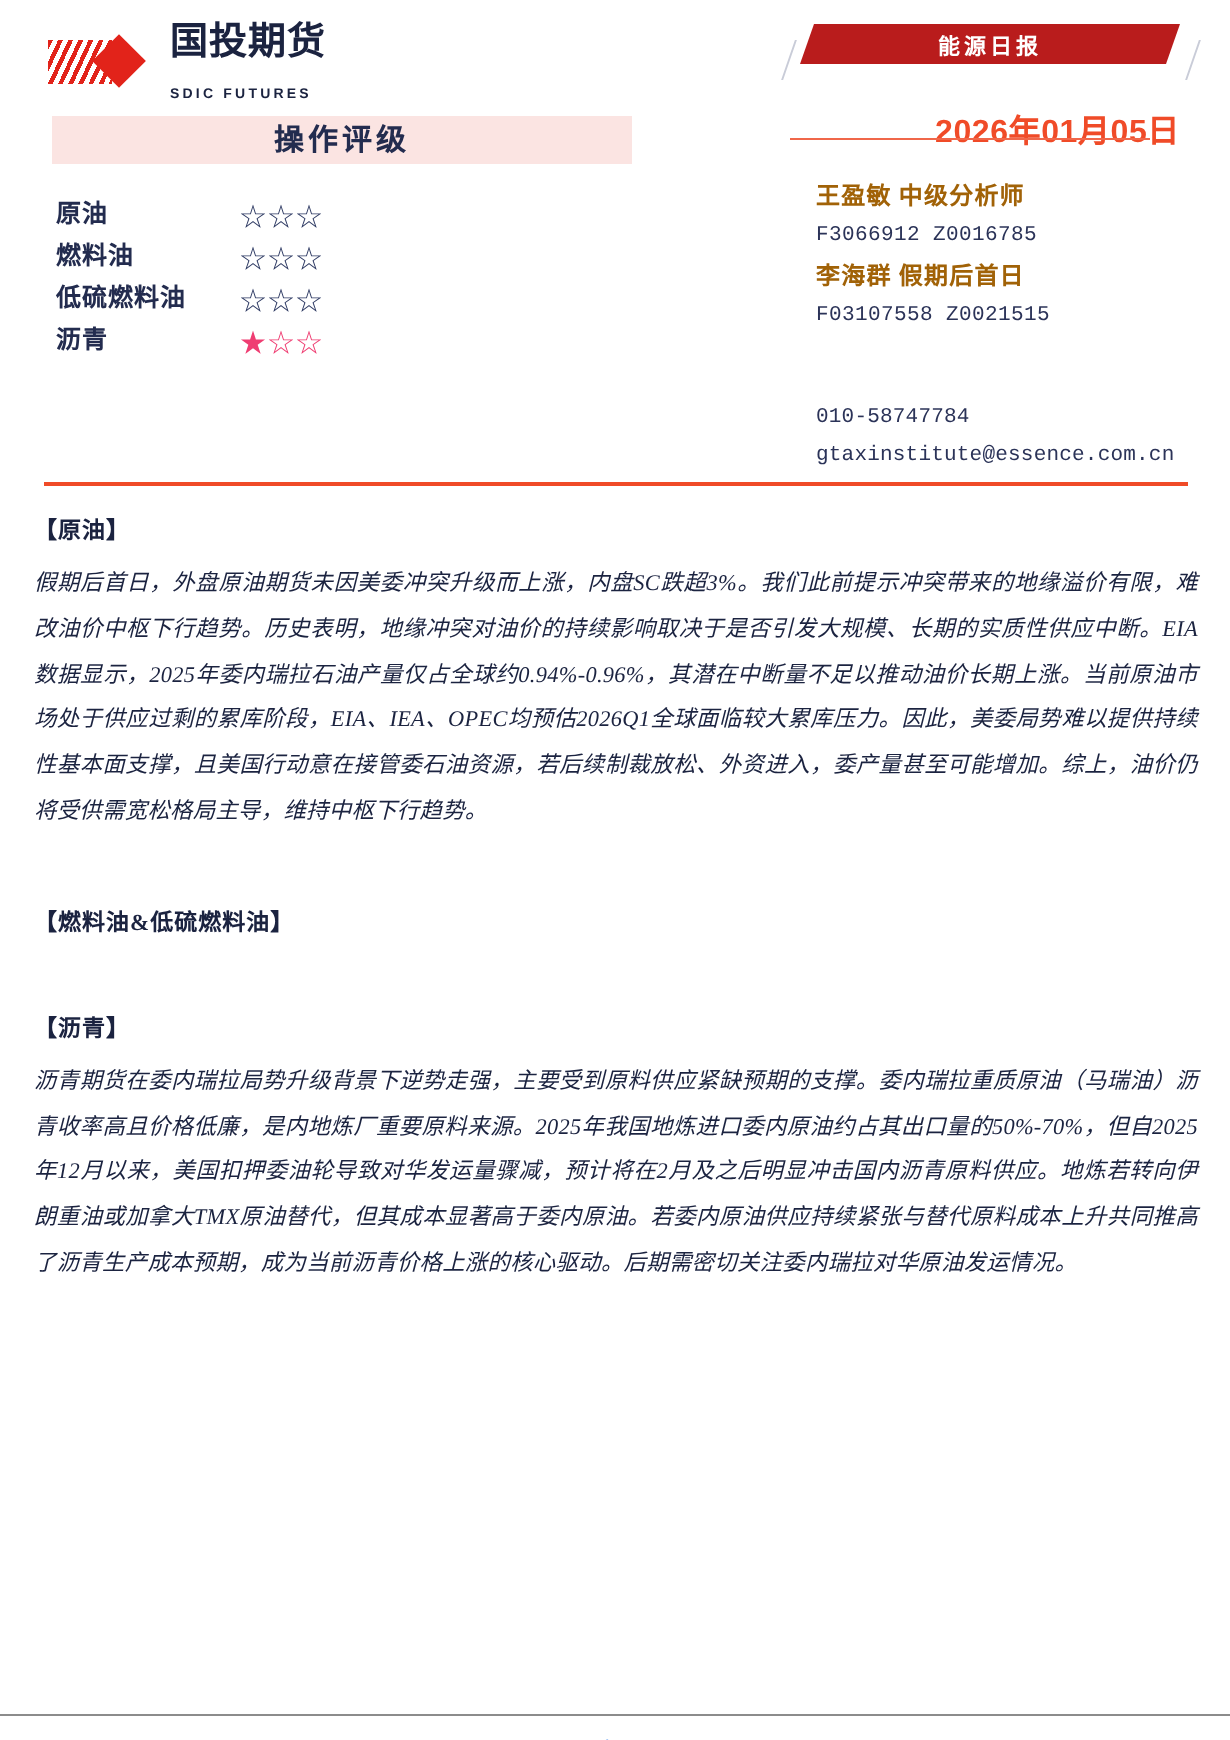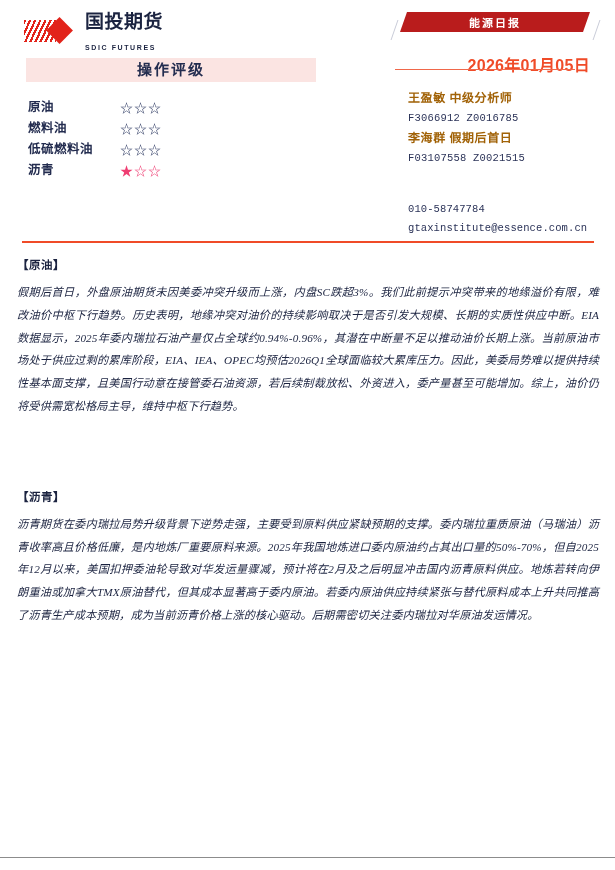--- a/index.html
+++ b/index.html
@@ -360,20 +360,21 @@
   <div class="content">
 
     <div class="section">
       <div class="section-title">【原油】</div>
       <div class="section-body">假期后首日，外盘原油期货未因美委冲突升级而上涨，内盘SC跌超3%。我们此前提示冲突带来的地缘溢价有限，难改油价中枢下行趋势。历史表明，地缘冲突对油价的持续影响取决于是否引发大规模、长期的实质性供应中断。EIA数据显示，2025年委内瑞拉石油产量仅占全球约0.94%-0.96%，其潜在中断量不足以推动油价长期上涨。当前原油市场处于供应过剩的累库阶段，EIA、IEA、OPEC均预估2026Q1全球面临较大累库压力。因此，美委局势难以提供持续性基本面支撑，且美国行动意在接管委石油资源，若后续制裁放松、外资进入，委产量甚至可能增加。综上，油价仍将受供需宽松格局主导，维持中枢下行趋势。</div>
     </div>
 
     <div class="gap-orig"></div>
 
     <div class="section">
+      <div class="section-title">【燃料油&amp;低硫燃料油】</div>
     </div>
 
     <div class="gap-fuel"></div>
 
     <div class="section">
       <div class="section-title">【沥青】</div>
       <div class="section-body">沥青期货在委内瑞拉局势升级背景下逆势走强，主要受到原料供应紧缺预期的支撑。委内瑞拉重质原油（马瑞油）沥青收率高且价格低廉，是内地炼厂重要原料来源。2025年我国地炼进口委内原油约占其出口量的50%-70%，但自2025年12月以来，美国扣押委油轮导致对华发运量骤减，预计将在2月及之后明显冲击国内沥青原料供应。地炼若转向伊朗重油或加拿大TMX原油替代，但其成本显著高于委内原油。若委内原油供应持续紧张与替代原料成本上升共同推高了沥青生产成本预期，成为当前沥青价格上涨的核心驱动。后期需密切关注委内瑞拉对华原油发运情况。</div>
     </div>
 
   </div>

